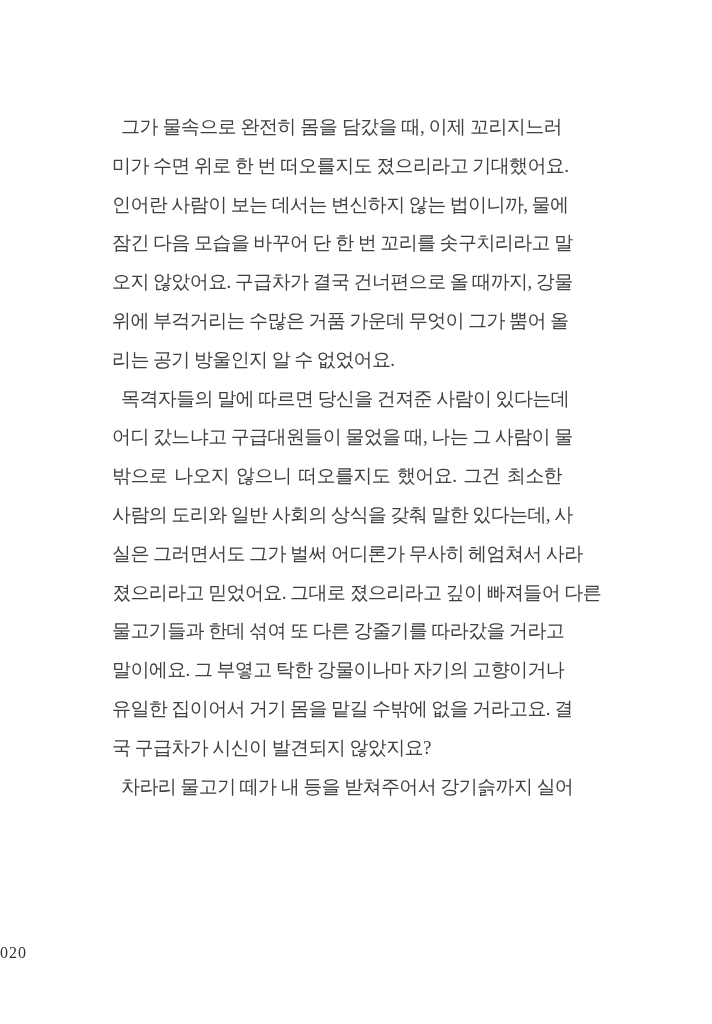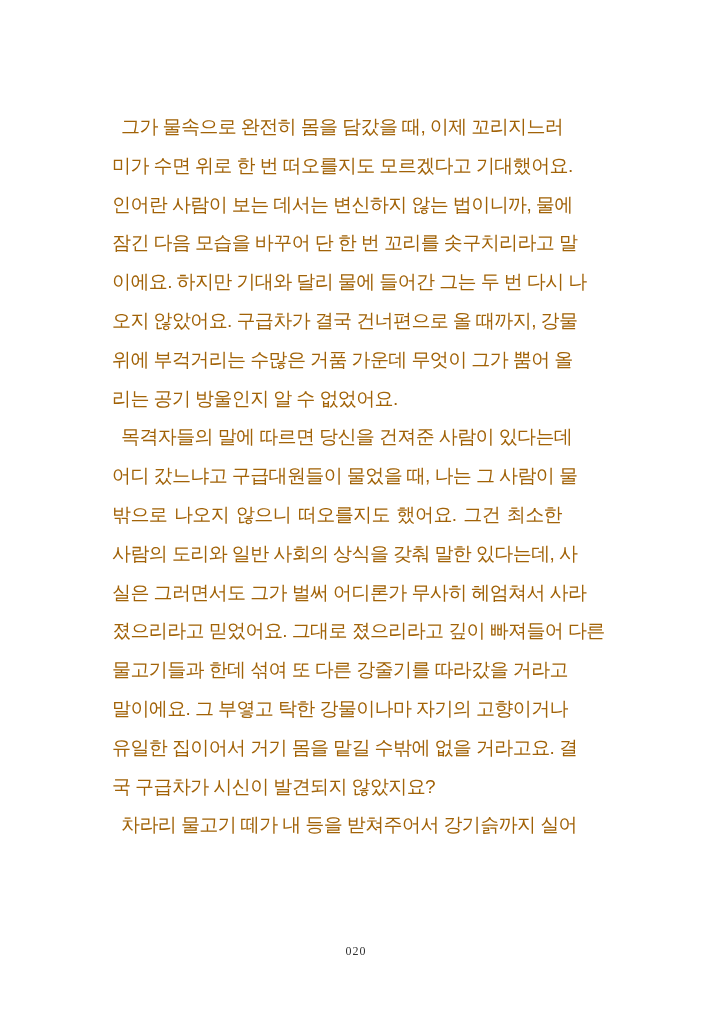--- a/index.html
+++ b/index.html
@@ -6,58 +6,57 @@
   body { width: 712px; height: 1024px; position: relative; overflow: hidden; }
   .page {
     position: absolute; left: 0; top: 0; width: 712px; height: 1024px;
     background: #ffffff;
   }
   .text-block {
     position: absolute;
     left: 112px;
     top: 108px;
     width: 450px;
-    font-family: Liberation Sans, sans-serif;
+    font-family: Liberation Serif, serif;
     font-size: 19px;
     line-height: 38.8px;
-    color: #a16207;
+    color: #404040;
     letter-spacing: -0.6px;
   }
   .line {
     display: block;
     white-space: nowrap;
     text-align: justify;
     text-align-last: justify;
     height: 38.8px;
     overflow: visible;
   }
   .line.last { text-align-last: left; }
   .line.indent { padding-left: 9px; }
   .page-number {
     position: absolute;
     left: 0; width: 712px;
     top: 944px;
-    text-align: center;
+    text-align: left;
     font-family: "Liberation Serif", "DejaVu Serif", serif;
-    font-size: 12px;
+    font-size: 16px;
     letter-spacing: 1px;
     color: #333333;
   }
 </style>
 </head>
 <body>
 
 <div class="page">
   <div class="text-block">
 
     <span class="line indent">그가 물속으로 완전히 몸을 담갔을 때, 이제 꼬리지느러</span>
-    <span class="line">미가 수면 위로 한 번 떠오를지도 모르겠다고 기대했어요.</span>
+    <span class="line">미가 수면 위로 한 번 떠오를지도 졌으리라고 기대했어요.</span>
     <span class="line">인어란 사람이 보는 데서는 변신하지 않는 법이니까, 물에</span>
     <span class="line">잠긴 다음 모습을 바꾸어 단 한 번 꼬리를 솟구치리라고 말</span>
-    <span class="line">이에요. 하지만 기대와 달리 물에 들어간 그는 두 번 다시 나</span>
     <span class="line">오지 않았어요. 구급차가 결국 건너편으로 올 때까지, 강물</span>
     <span class="line">위에 부걱거리는 수많은 거품 가운데 무엇이 그가 뿜어 올</span>
     <span class="line last">리는 공기 방울인지 알 수 없었어요.</span>
 
     <span class="line indent">목격자들의 말에 따르면 당신을 건져준 사람이 있다는데</span>
     <span class="line">어디 갔느냐고 구급대원들이 물었을 때, 나는 그 사람이 물</span>
     <span class="line">밖으로 나오지 않으니 떠오를지도 했어요. 그건 최소한</span>
     <span class="line">사람의 도리와 일반 사회의 상식을 갖춰 말한 있다는데, 사</span>
     <span class="line">실은 그러면서도 그가 벌써 어디론가 무사히 헤엄쳐서 사라</span>
     <span class="line">졌으리라고 믿었어요. 그대로 졌으리라고 깊이 빠져들어 다른</span>

